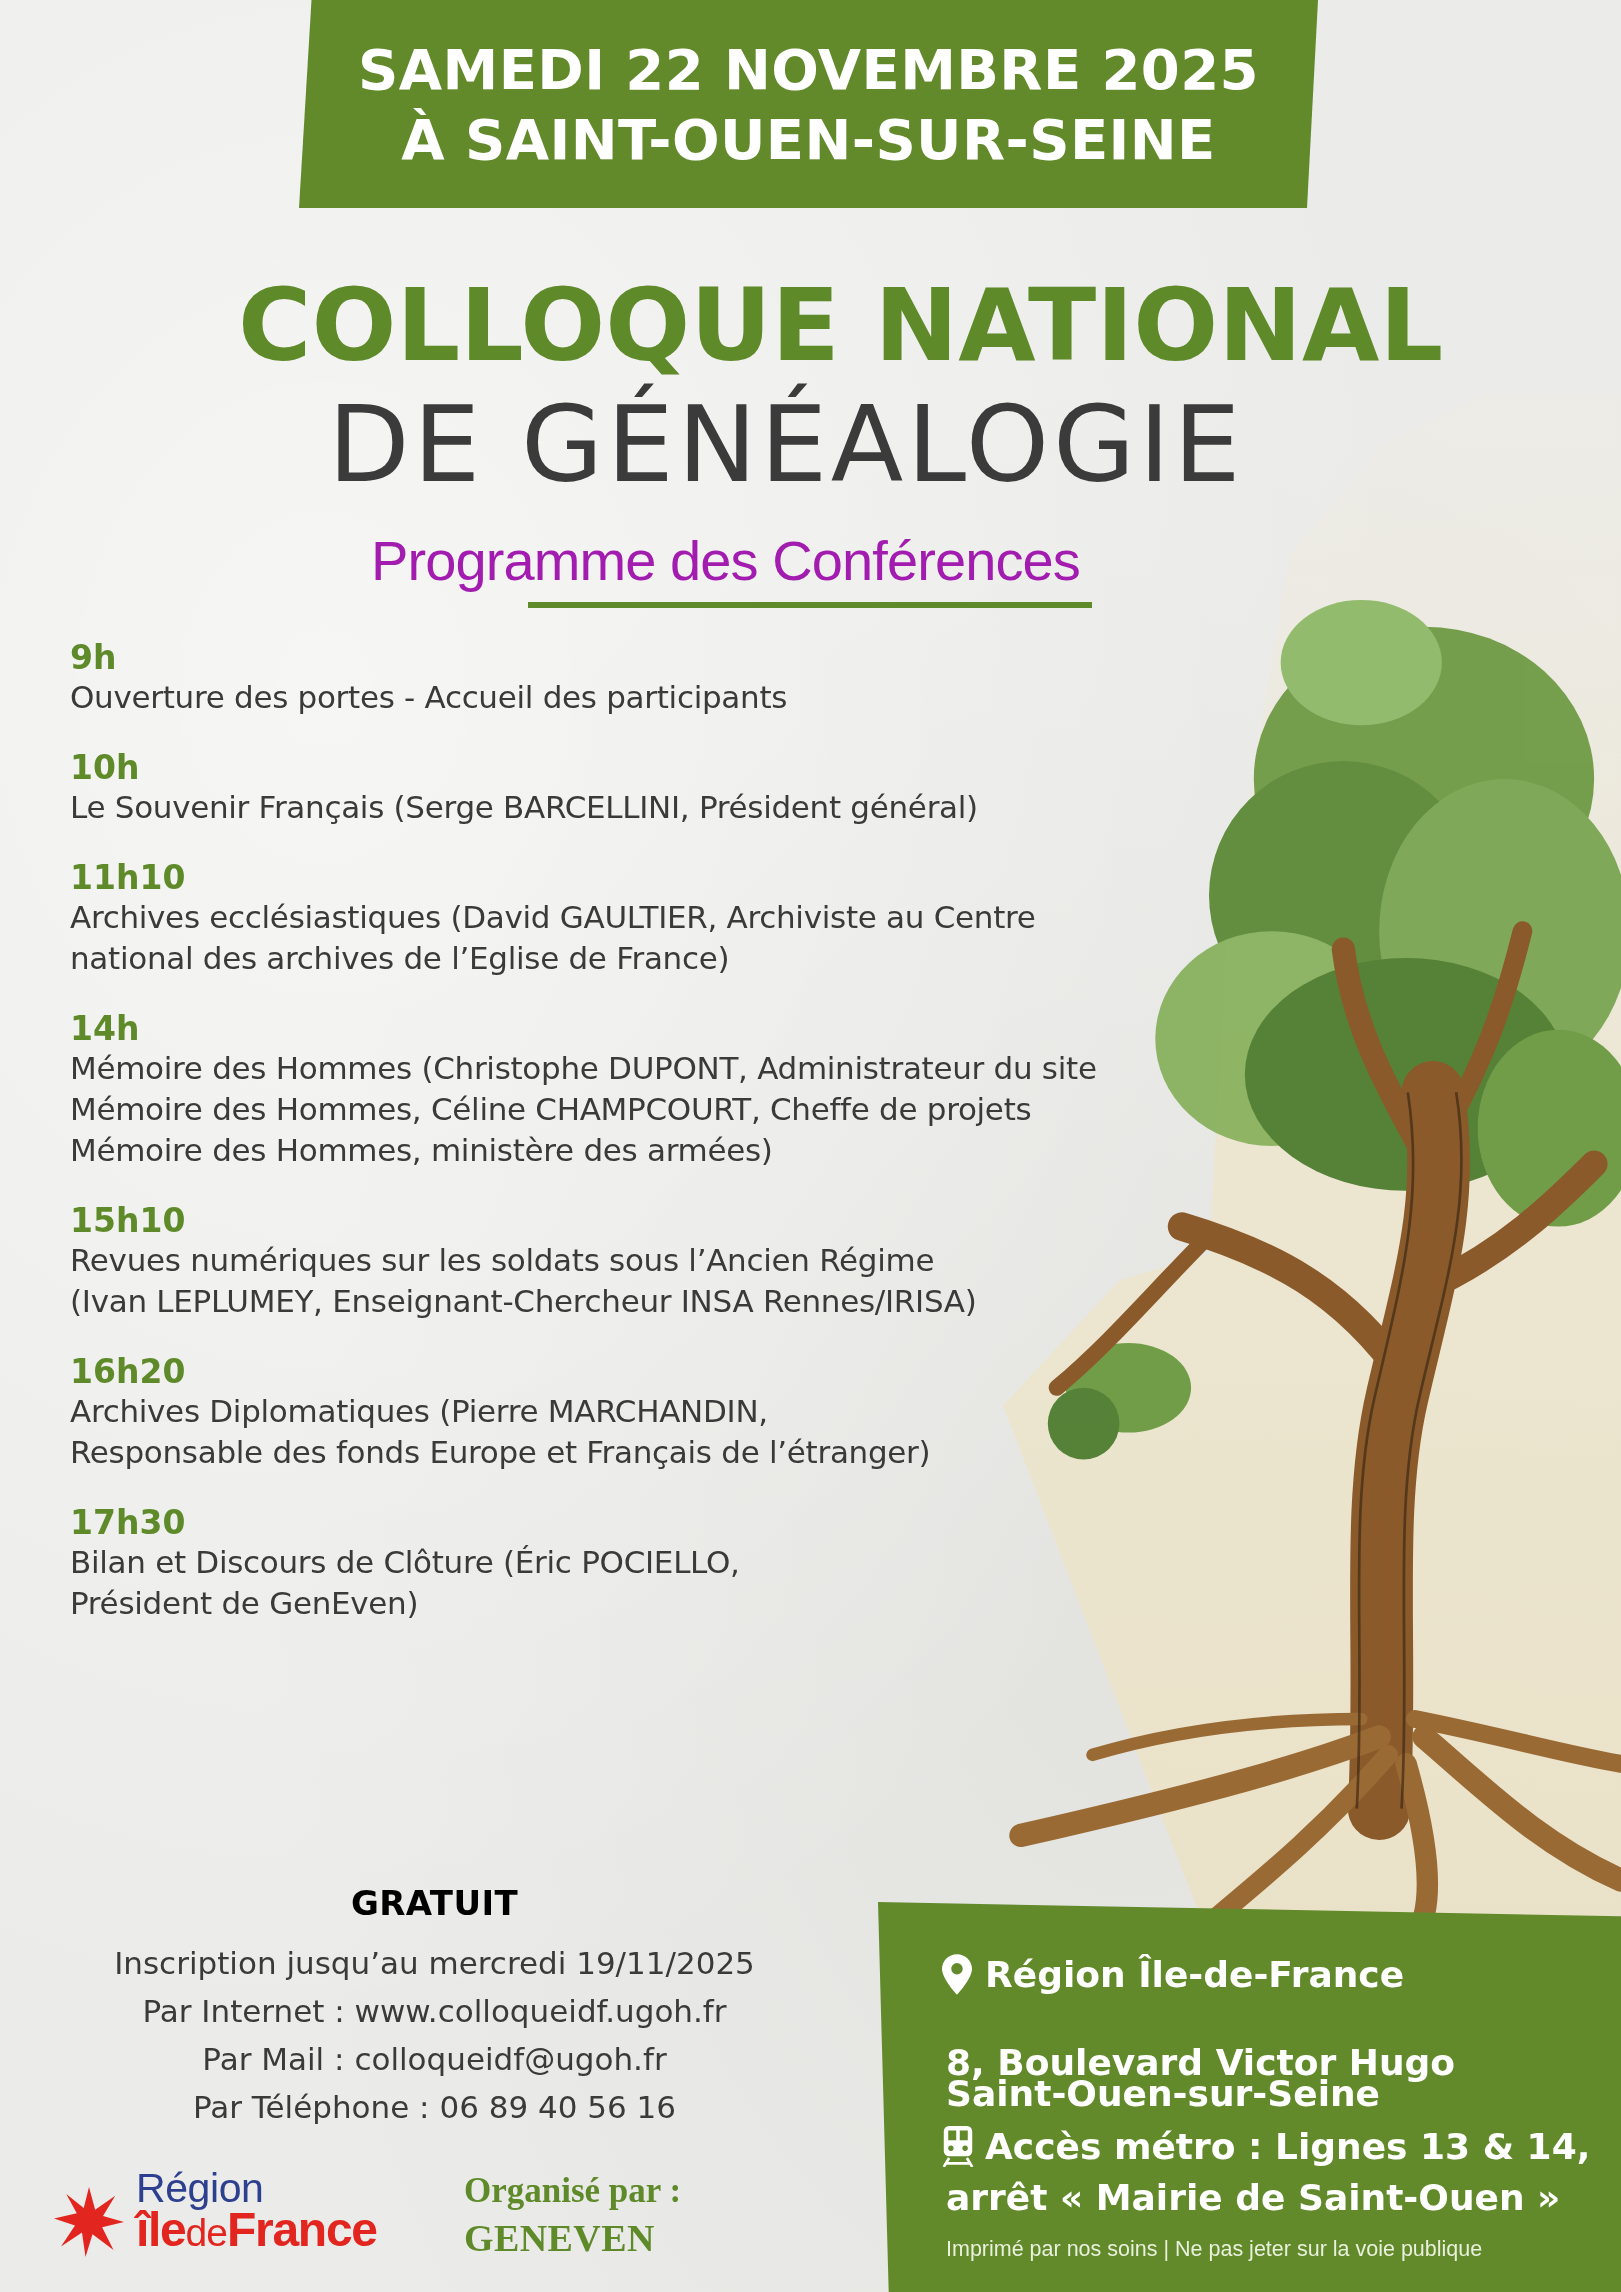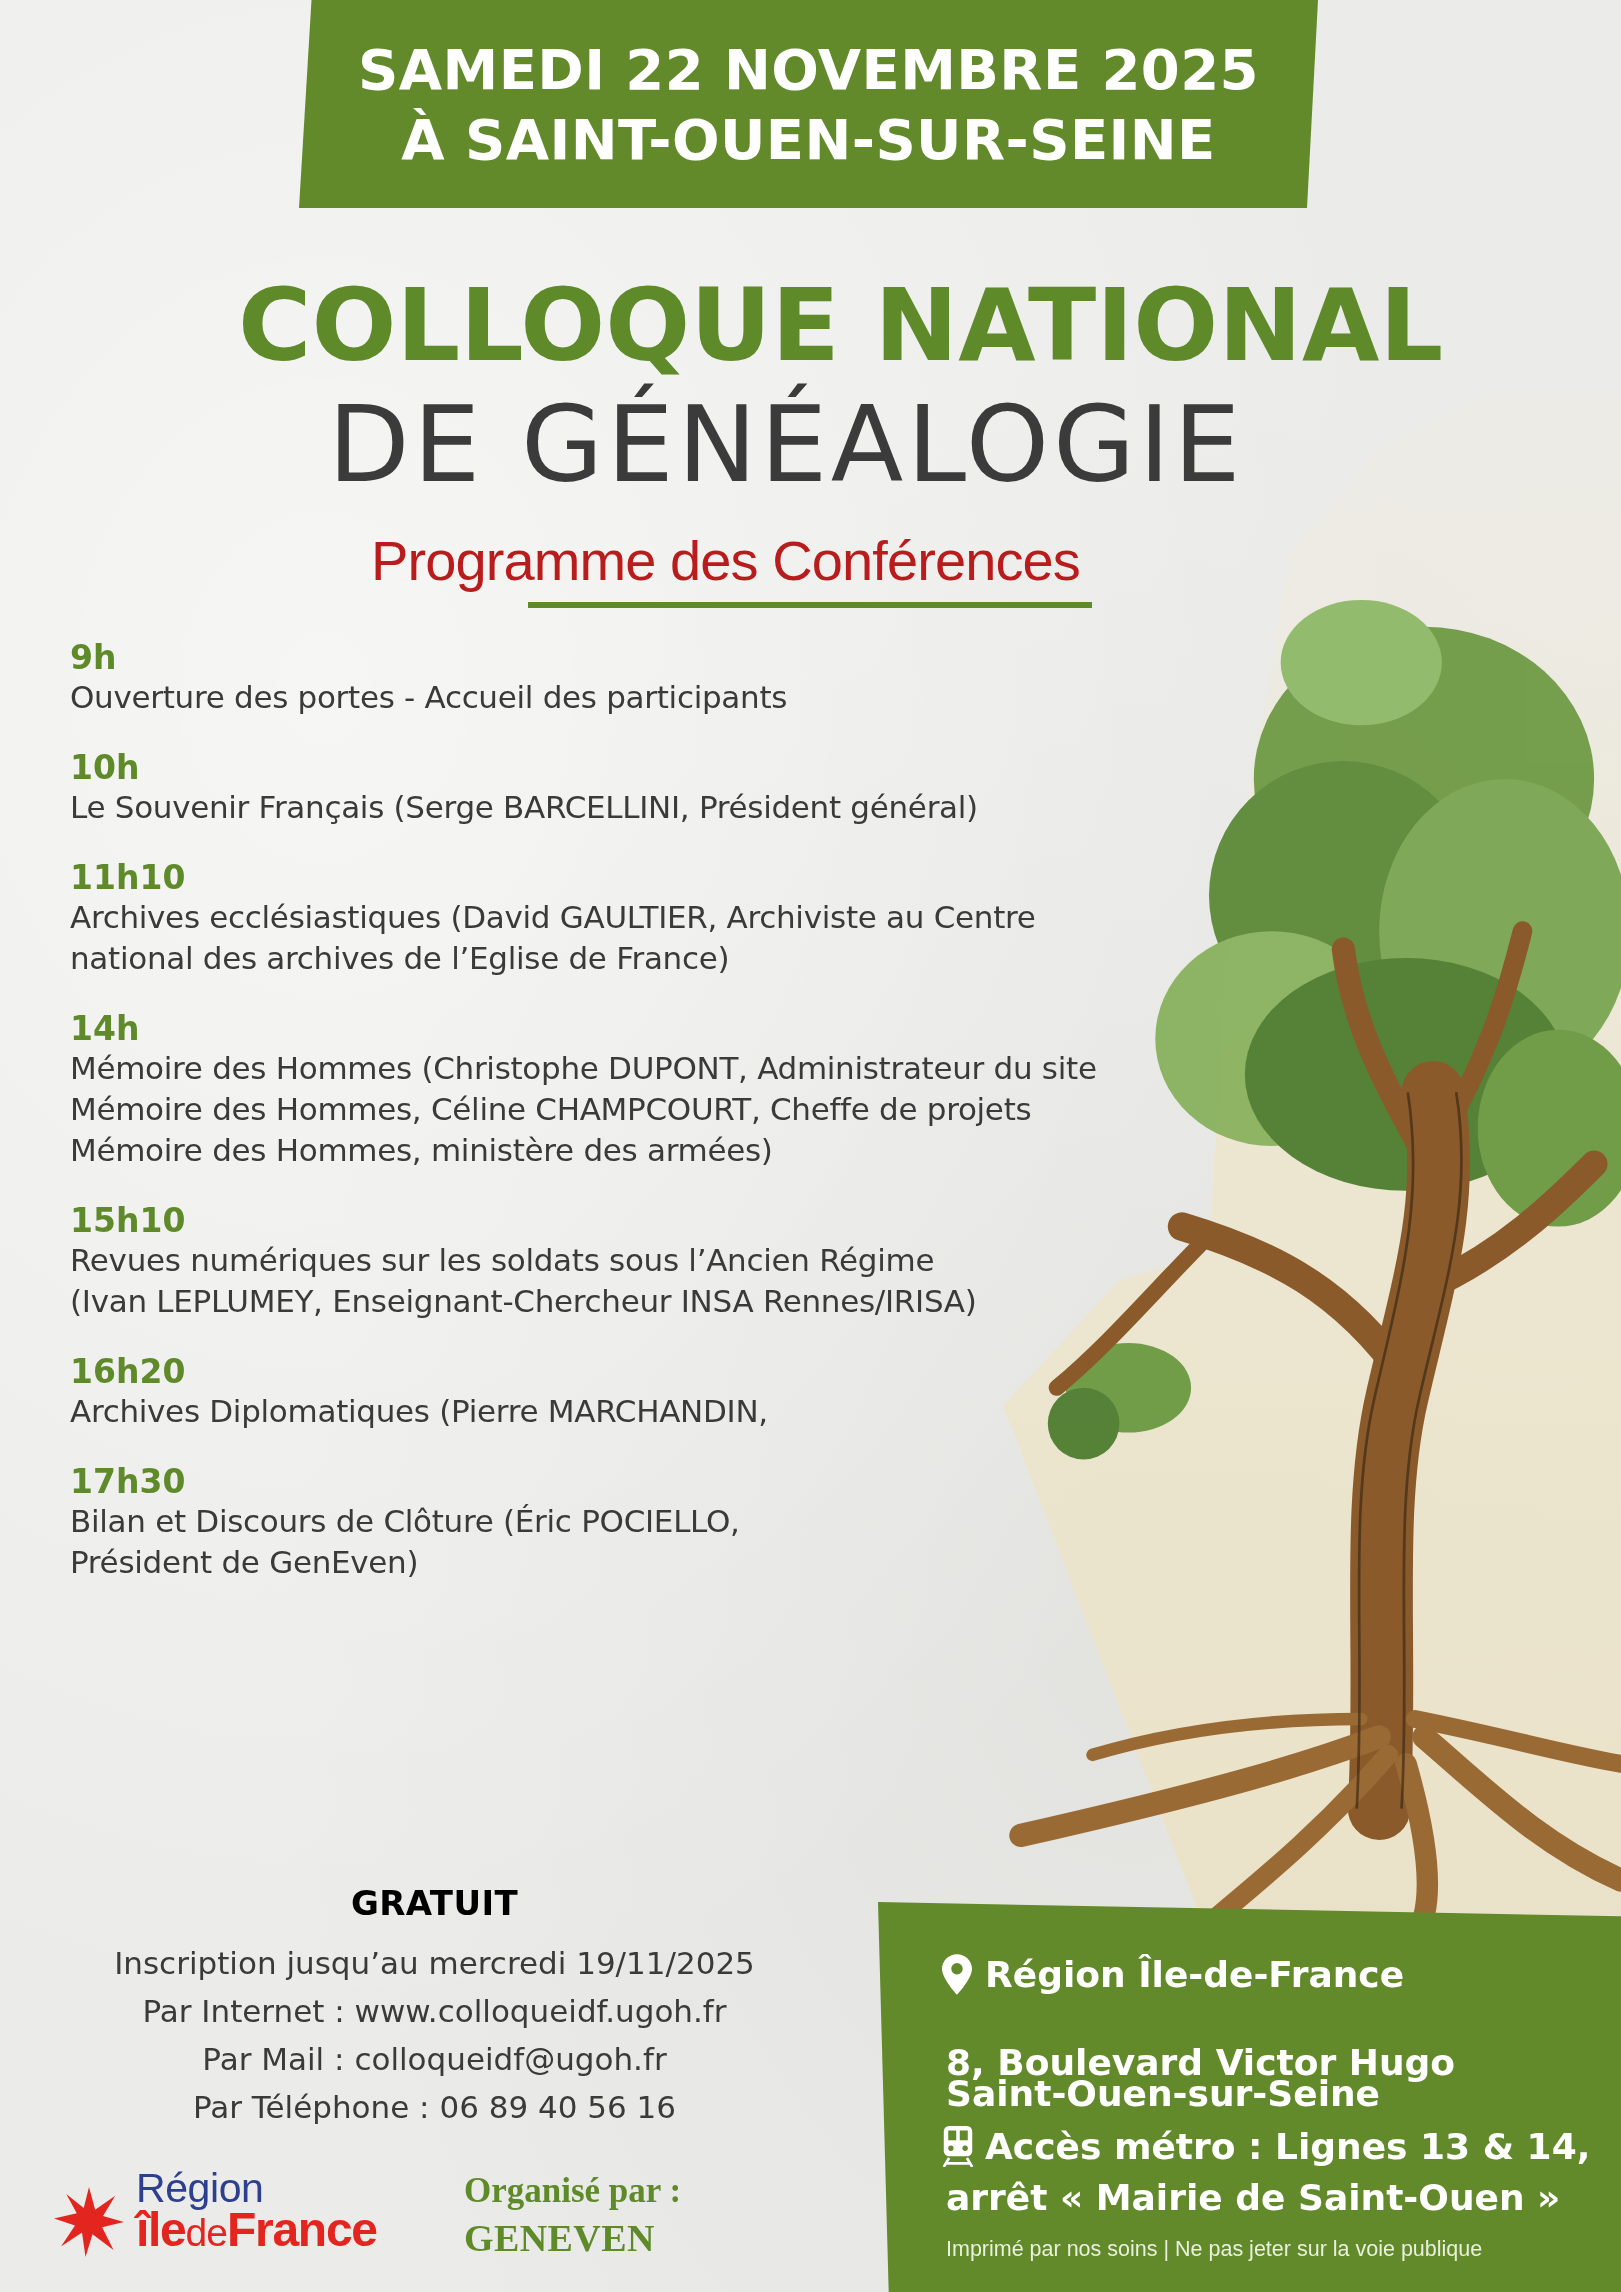--- a/index.html
+++ b/index.html
@@ -42,21 +42,21 @@
     position: absolute; left: 328px; top: 383px;
     color: #3b3b3b;
     font-weight: normal;
     font-size: 106px;
     letter-spacing: 3.6px;
     white-space: nowrap;
     font-family: "DejaVu Sans", sans-serif;
   }
   .programme-title {
     position: absolute; left: 371px; top: 528px;
-    color: #b91c1c;
+    color: #a21caf;
     font-family: "Liberation Sans", sans-serif;
     font-size: 56px;
     white-space: nowrap;
     letter-spacing: -0.9px;
   }
   .programme-rule {
     position: absolute; left: 528px; top: 602px;
     width: 564px; height: 6.3px;
     background: #5f8a2a;
   }
@@ -223,20 +223,21 @@
     <div class="session-line">Mémoire des Hommes, ministère des armées)</div>
   </div>
   <div class="session">
     <div class="session-time">15h10</div>
     <div class="session-line">Revues numériques sur les soldats sous l’Ancien Régime</div>
     <div class="session-line">(Ivan LEPLUMEY, Enseignant-Chercheur INSA Rennes/IRISA)</div>
   </div>
   <div class="session">
     <div class="session-time">16h20</div>
     <div class="session-line">Archives Diplomatiques (Pierre MARCHANDIN,</div>
+    <div class="session-line">Responsable des fonds Europe et Français de l’étranger)</div>
   </div>
   <div class="session">
     <div class="session-time">17h30</div>
     <div class="session-line">Bilan et Discours de Clôture (Éric POCIELLO,</div>
     <div class="session-line">Président de GenEven)</div>
   </div>
 </div>
 
 <div class="registration">
   <div class="gratuit">GRATUIT</div>

